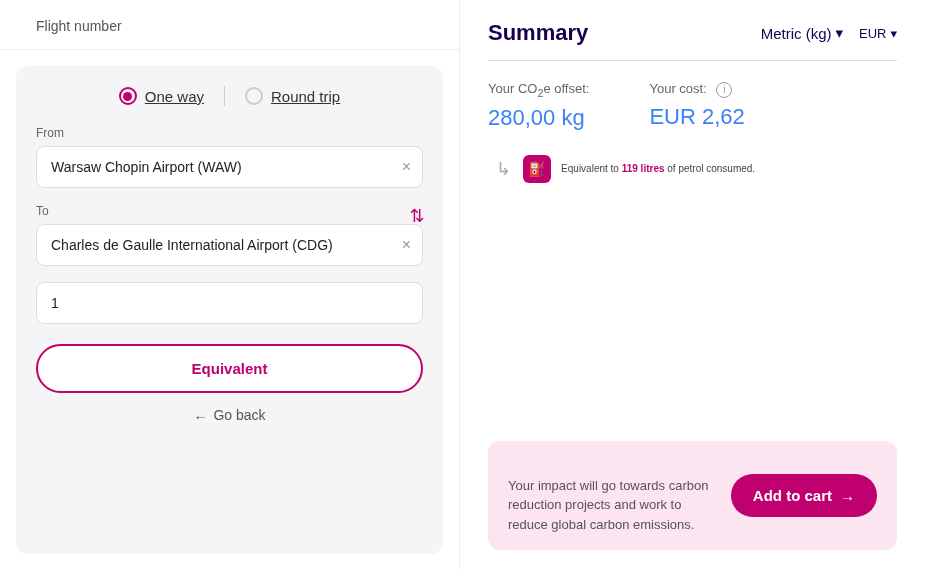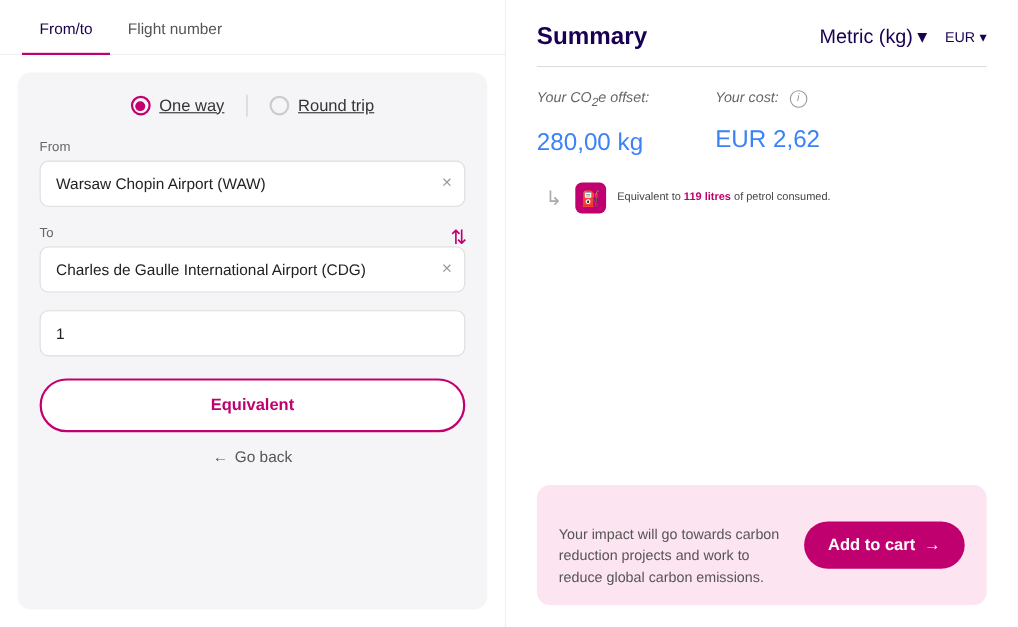--- a/index.html
+++ b/index.html
@@ -252,21 +252,21 @@
     .header-controls {
       display: flex;
       align-items: center;
       gap: 16px;
     }
 
     .metric-selector {
       display: flex;
       align-items: center;
       gap: 4px;
-      font-size: 18px;
+      font-size: 15px;
       color: #1a0050;
       cursor: pointer;
       font-weight: 500;
     }
 
     .currency-selector {
       display: flex;
       align-items: center;
       gap: 4px;
       font-size: 13px;
@@ -284,22 +284,21 @@
     .cost-row {
       display: flex;
       gap: 60px;
       margin-bottom: 8px;
     }
 
     .cost-col label {
       font-size: 13px;
       color: #666;
       display: block;
-      margin-bottom: 16px;
-      font-style: italic;
+      margin-bottom: 6px;
     }
 
     .cost-value {
       font-size: 22px;
       font-weight: 400;
       color: #3b82f6;
     }
 
     .info-icon-right {
       display: inline-flex;
@@ -387,21 +386,20 @@
       gap: 8px;
       white-space: nowrap;
       flex-shrink: 0;
     }
   </style>
 </head>
 <body>
 
 <div class="left-panel">
   <div class="tabs">
-    <div class="tab active">From/to</div>
     <div class="tab">Flight number</div>
   </div>
 
   <div class="form-area">
     
     <div class="trip-type">
       <div class="trip-option">
         <div class="radio-circle selected">
           <div class="radio-inner"></div>
         </div>

